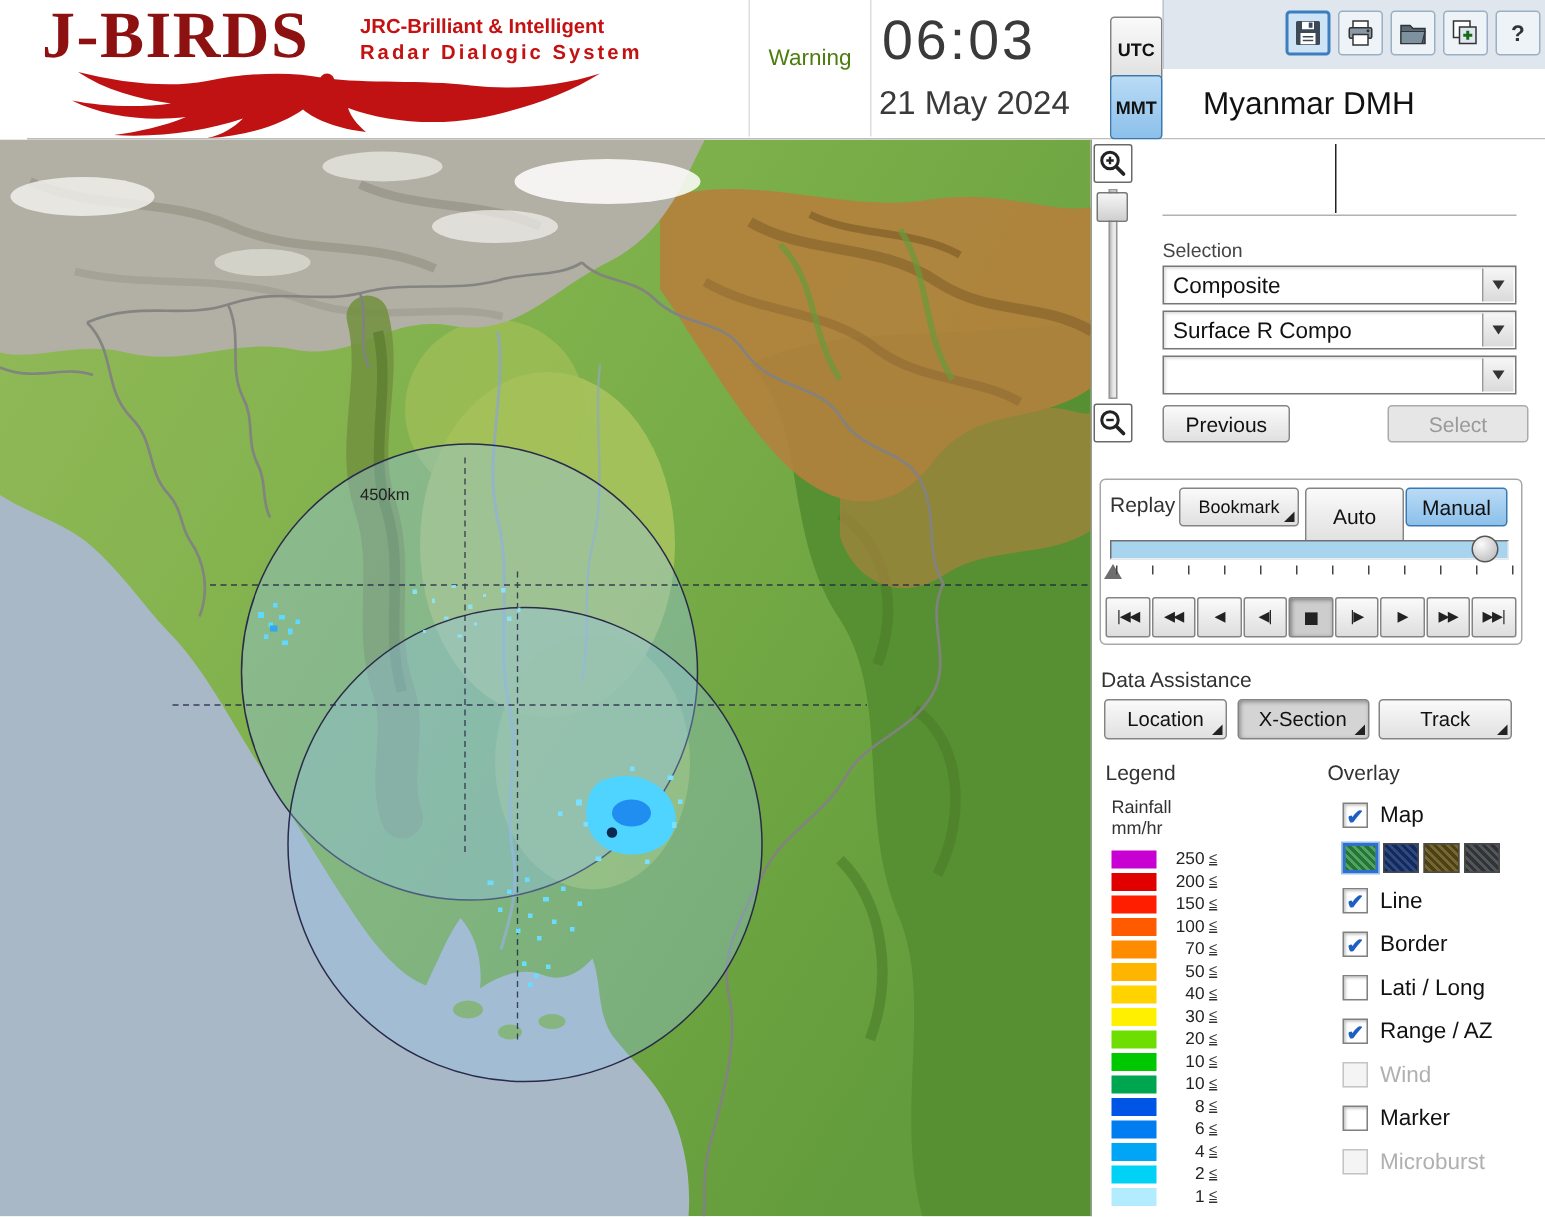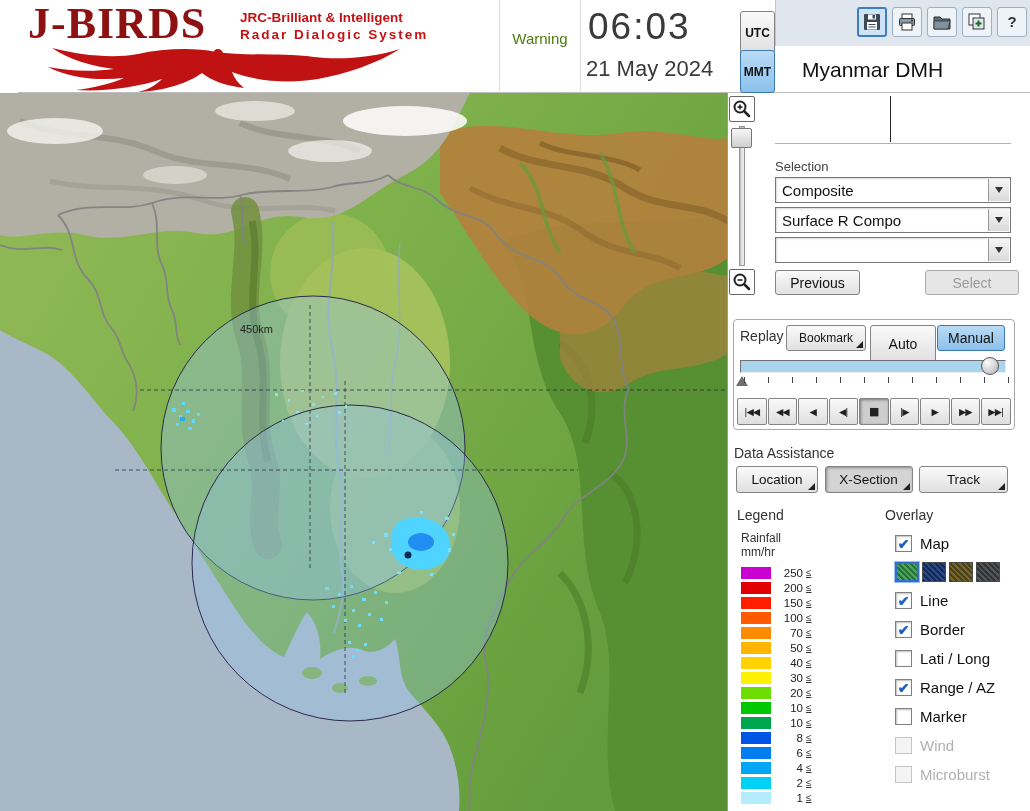--- a/index.html
+++ b/index.html
@@ -531,26 +531,26 @@
         <span class="ov-label">Border</span>
       </div>
       <div class="ov-row">
         <div class="cb"></div>
         <span class="ov-label">Lati / Long</span>
       </div>
       <div class="ov-row">
         <div class="cb checked"></div>
         <span class="ov-label">Range / AZ</span>
       </div>
+      <div class="ov-row disabled">
+        <div class="cb disabled"></div>
+        <span class="ov-label">Wind</span>
+      </div>
       <div class="ov-row">
         <div class="cb"></div>
         <span class="ov-label">Marker</span>
       </div>
       <div class="ov-row disabled">
         <div class="cb disabled"></div>
-        <span class="ov-label">Wind</span>
-      </div>
-      <div class="ov-row disabled">
-        <div class="cb disabled"></div>
         <span class="ov-label">Microburst</span>
       </div>
     </div>
 </div>
 
 </body></html>

